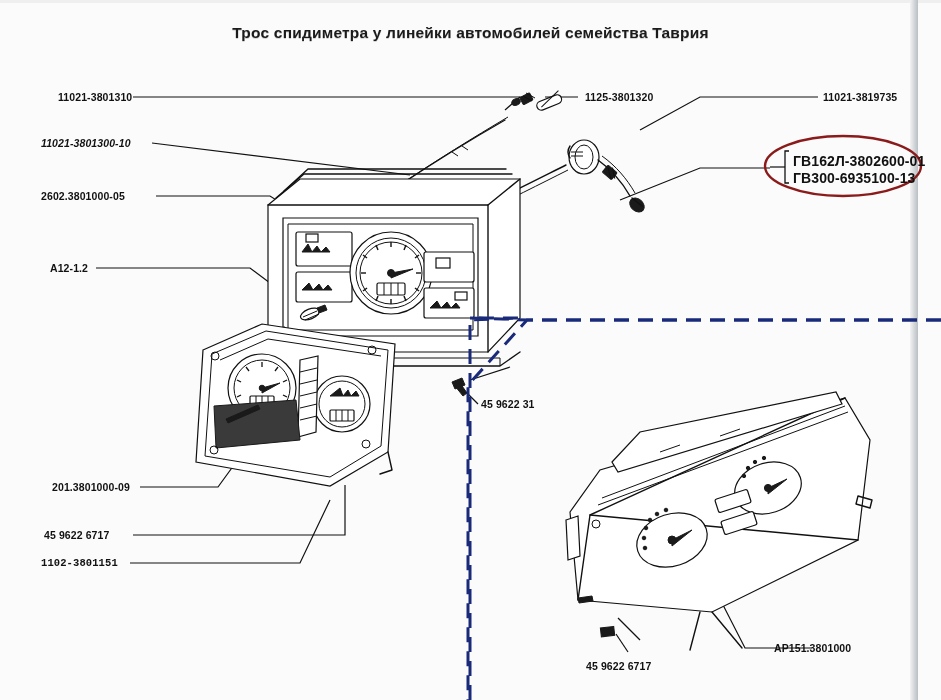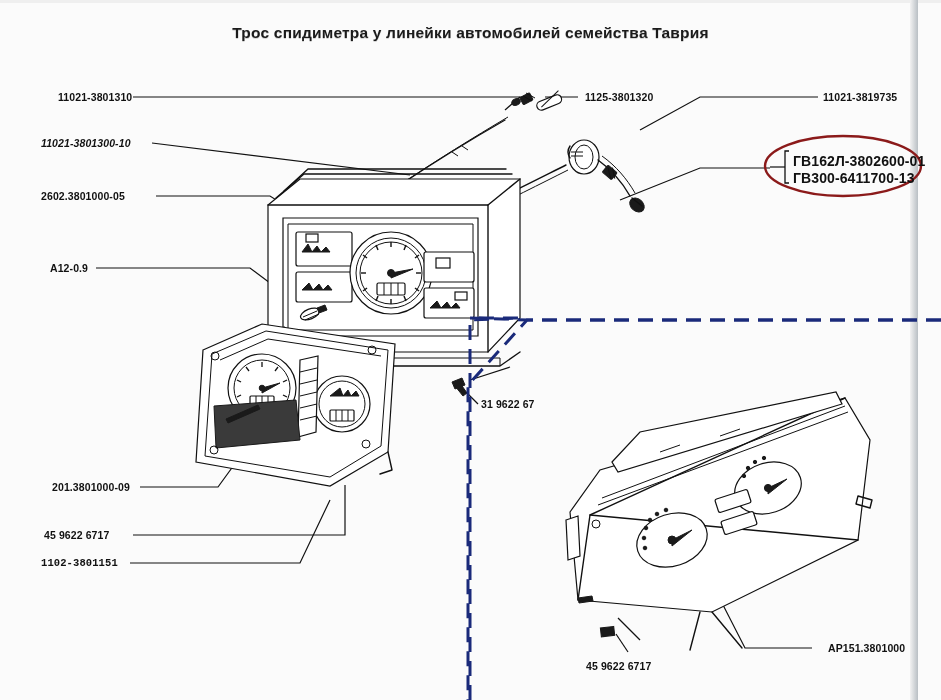--- a/index.html
+++ b/index.html
@@ -284,28 +284,28 @@
       <path class="ln" d="M616 634 L628 652"></path>
 
       <path class="dark" d="M592 596 l-14 2 1 5 14 -2 z"></path>
     </g>
 
   </svg>
 
   <div class="lbl" style="left:58px;top:91px;">11021-3801310</div>
   <div class="lbl" style="left:41px;top:137px;font-style:italic;">11021-3801300-10</div>
   <div class="lbl" style="left:41px;top:190px;text-align:center;">2602.3801000-05</div>
-  <div class="lbl" style="left:50px;top:262px;">A12-0.9</div>
+  <div class="lbl" style="left:50px;top:262px;">A12-1.2</div>
   <div class="lbl" style="left:52px;top:481px;">201.3801000-09</div>
   <div class="lbl" style="left:44px;top:529px;">45 9622 6717</div>
   <div class="lbl" style="left:41px;top:557px;font-family:Liberation Mono, monospace;">1102-3801151</div>
 
   <div class="lbl" style="left:585px;top:91px;">1125-3801320</div>
-  <div class="lbl" style="left:481px;top:398px;">31 9622 67</div>
+  <div class="lbl" style="left:481px;top:398px;">45 9622 31</div>
   <div class="lbl" style="left:823px;top:91px;text-align:center;">11021-3819735</div>
 
   <div class="lbl" style="left:586px;top:660px;">45 9622 6717</div>
-  <div class="lbl" style="left:828px;top:642px;text-align:right;">AP151.3801000</div>
+  <div class="lbl" style="left:774px;top:642px;text-align:right;">AP151.3801000</div>
 
   <div class="lbl sm" style="left:793px;top:153px;">ГВ162Л-3802600-01</div>
-  <div class="lbl sm" style="left:793px;top:170px;">ГВ300-6411700-13</div>
+  <div class="lbl sm" style="left:793px;top:170px;">ГВ300-6935100-13</div>
 
 </div>
 
 </body></html>

